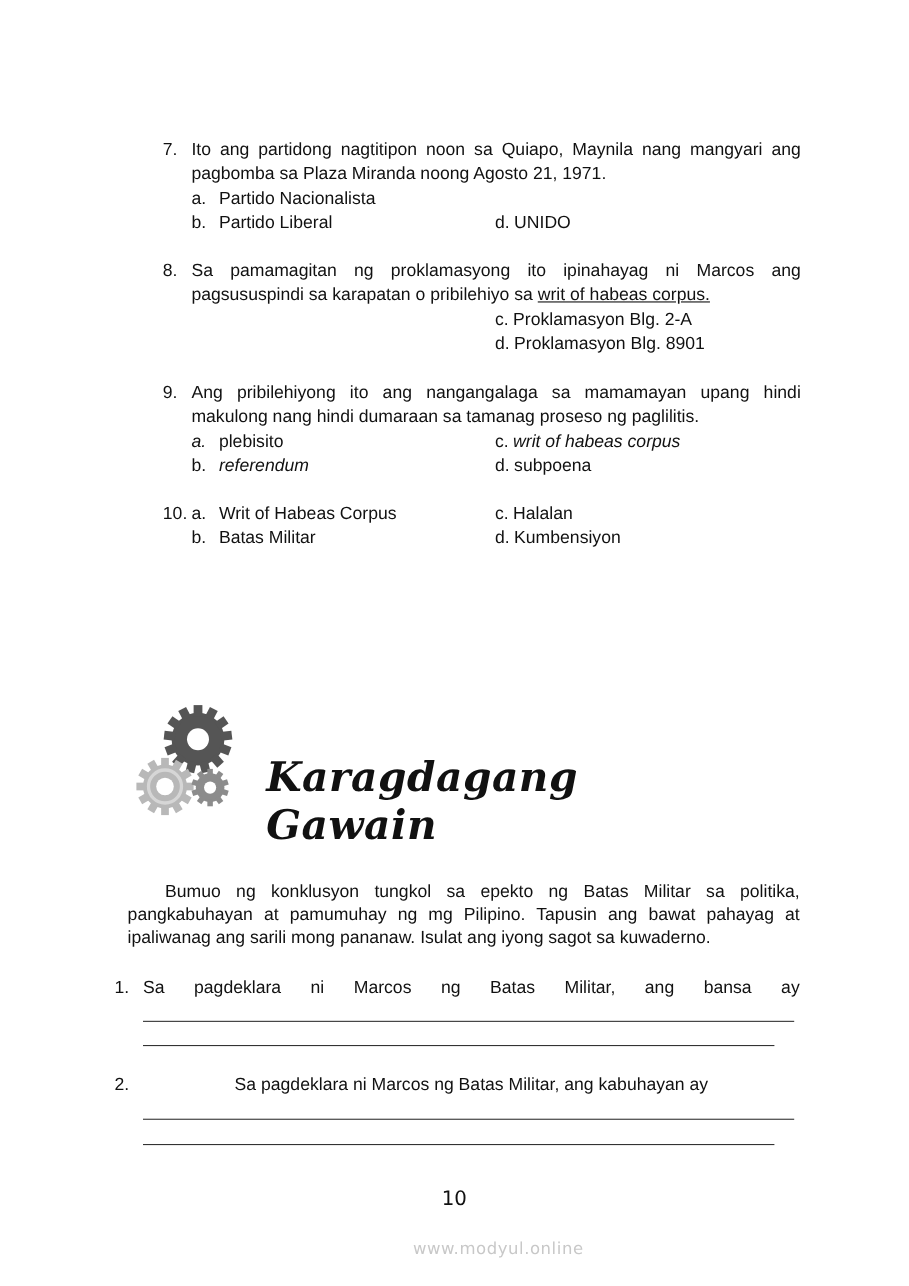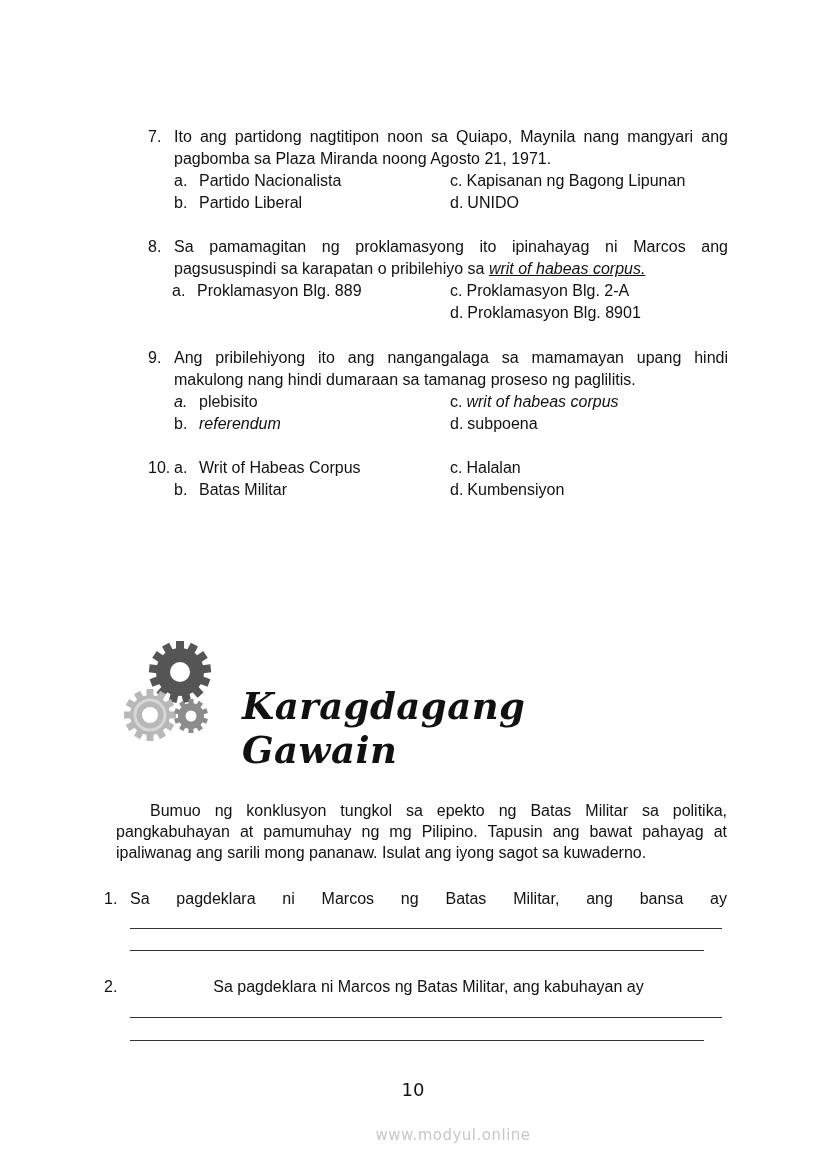--- a/index.html
+++ b/index.html
@@ -13,21 +13,21 @@
     .q .stem { margin-left: 26px; text-align: justify; text-align-last: left; }
     .q.ten .stem { margin-left: 26px; }
     .choices { margin-left: 26px; position: relative; height: 44px; }
     .choice { position: absolute; white-space: nowrap; }
     .choice.a { left: 0; top: 0; }
     .choice.b { left: 0; top: 22px; }
     .choice.c { left: 276px; top: 0; }
     .choice.d { left: 276px; top: 22px; }
     .letter { display: inline-block; width: 25px; }
     .c .letter, .d .letter { width: auto; margin-right: 4px; }
-    .u { text-decoration: underline; font-style: italic; }
+    .u { text-decoration: underline; }
     .it { font-style: italic; }
 
     .section-head { position: absolute; left: 122px; top: 632px; width: 540px; height: 120px; }
     .gears { position: absolute; left: 0; top: 0; width: 100px; height: 115px; }
     .section-title {
       position: absolute; left: 120px; top: 52px;
       font-family: "DejaVu Serif", serif; font-weight: bold; font-style: italic;
       font-size: 37px; color: #111; letter-spacing: 0.5px;
     }
 
@@ -45,30 +45,28 @@
   </style>
 </head>
 <body>
 
 <div class="q" style="top:126px;">
   <span class="num">7.</span>
   <div class="stem">Ito ang partidong nagtitipon noon sa Quiapo, Maynila nang mangyari ang pagbomba sa Plaza Miranda noong Agosto 21, 1971.</div>
   <div class="choices">
     <div class="choice a"><span class="letter">a.</span><span>Partido Nacionalista</span></div>
     <div class="choice b"><span class="letter">b.</span><span>Partido Liberal</span></div>
-    <div class="choice c"><span class="letter">c.</span><span>Kapisanan ng Bagong Lipunan</span></div>
     <div class="choice d"><span class="letter">d.</span><span>UNIDO</span></div>
   </div>
 </div>
 
 <div class="q" style="top:236px;">
   <span class="num">8.</span>
   <div class="stem"><span>Sa pamamagitan ng proklamasyong ito ipinahayag ni Marcos ang pagsususpindi sa karapatan o pribilehiyo sa </span><span class="u">writ of habeas corpus.</span></div>
   <div class="choices">
-    <div class="choice a" style="left:-2px;"><span class="letter">a.</span><span>Proklamasyon Blg. 889</span></div>
     <div class="choice c"><span class="letter">c.</span><span>Proklamasyon Blg. 2-A</span></div>
     <div class="choice d"><span class="letter">d.</span><span>Proklamasyon Blg. 8901</span></div>
   </div>
 </div>
 
 <div class="q" style="top:347px;">
   <span class="num">9.</span>
   <div class="stem">Ang pribilehiyong ito ang nangangalaga sa mamamayan upang hindi makulong nang hindi dumaraan sa tamanag proseso ng paglilitis.</div>
   <div class="choices">
     <div class="choice a"><span class="letter it">a.</span><span>plebisito</span></div>

